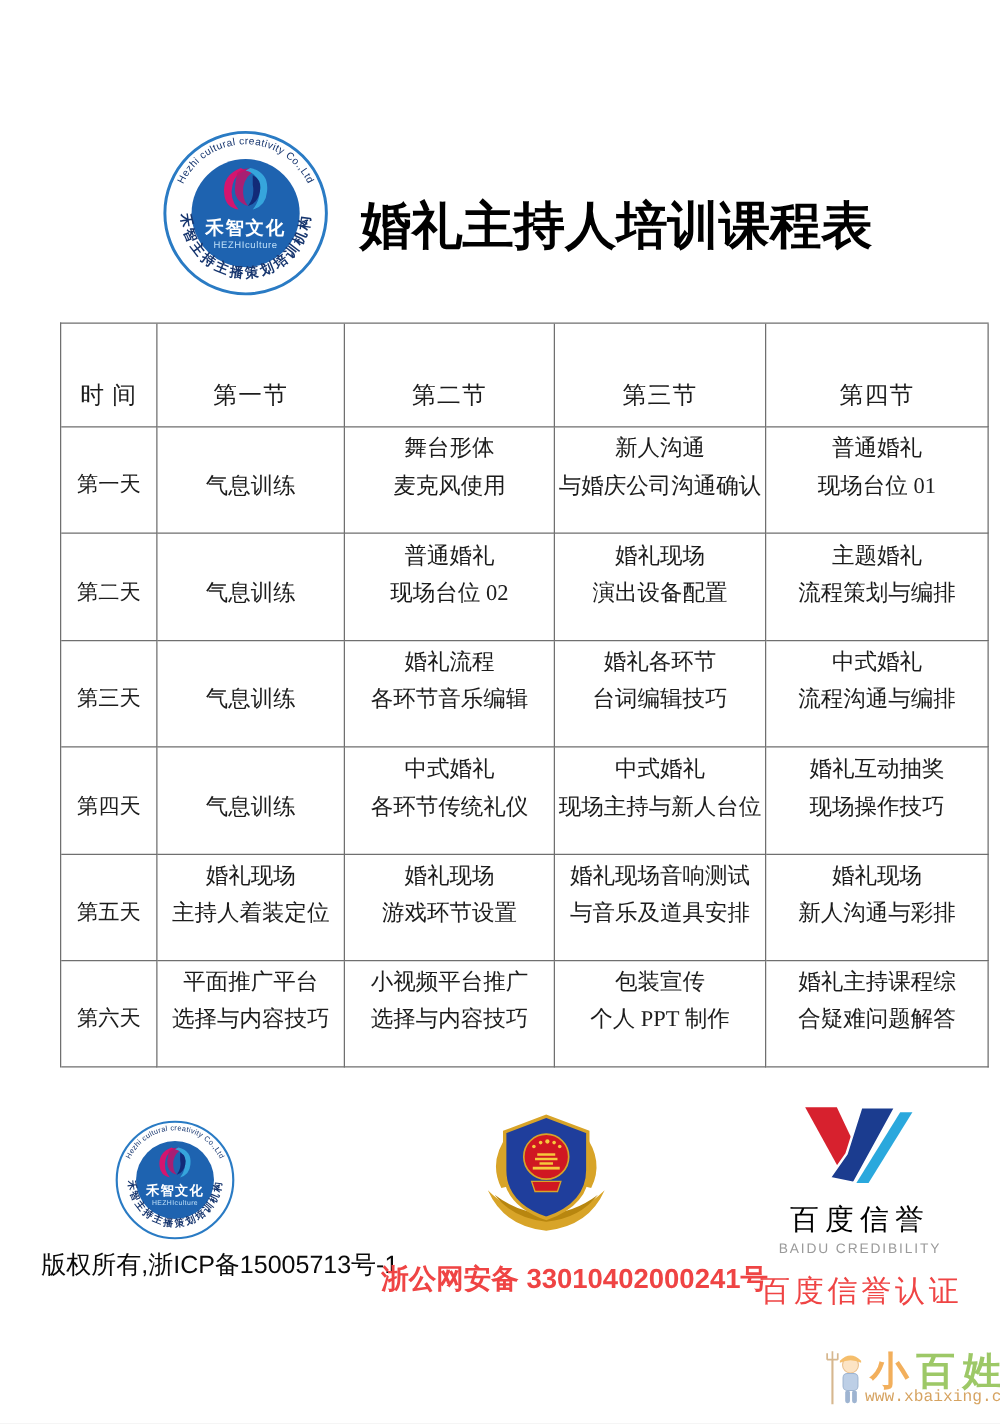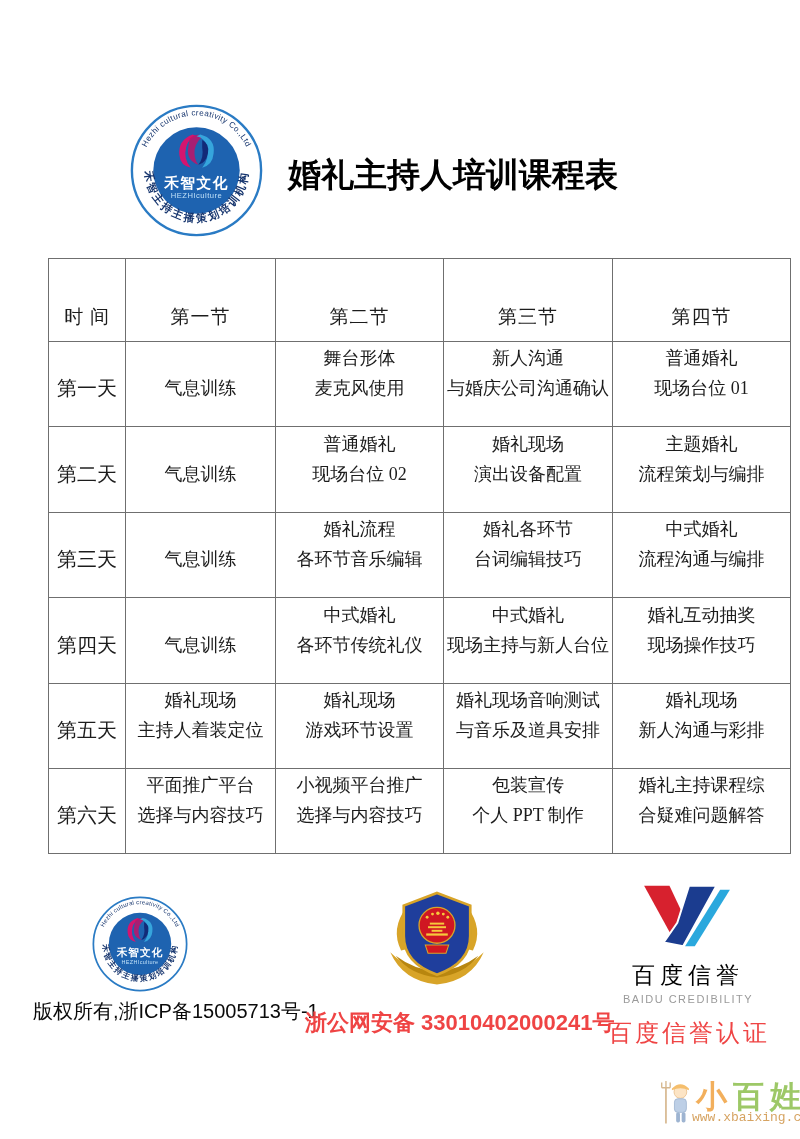--- a/index.html
+++ b/index.html
@@ -4,34 +4,34 @@
 <style>
   html,body{margin:0;padding:0;background:#e8e8e8;}
   #page{position:relative;width:800px;height:1139px;background:#ffffff;margin:0 auto;
         font-family:"Liberation Serif","DejaVu Serif",serif;color:#1c1c1c;overflow:hidden;}
 
   
   .logo-wrap{position:absolute;}
   #logo-top{left:130px;top:104px;width:133px;height:133px;}
   #logo-foot{left:92px;top:896px;width:96px;height:96px;}
   .page-title{position:absolute;left:288px;top:153px;width:330px;text-align:left;
-              font-size:33px;font-weight:bold;letter-spacing:0px;white-space:nowrap;color:#000;}
+              font-size:41px;font-weight:bold;letter-spacing:0px;white-space:nowrap;color:#000;}
 
   
   .sched{position:absolute;left:48px;top:258px;width:742px;height:595px;
          display:grid;grid-template-columns:77px 150px 168px 169px 178px;
          grid-template-rows:83px repeat(6,85.4px);
          border-top:1px solid #6f6f6f;border-left:1px solid #6f6f6f;}
   .cell{border-right:1px solid #6f6f6f;border-bottom:1px solid #6f6f6f;
         display:flex;flex-direction:column;justify-content:flex-end;align-items:center;
         padding-bottom:28px;box-sizing:border-box;font-size:18px;}
   .cell .ln{line-height:20px;white-space:nowrap;margin-top:28px;}
   .cell .ln + .ln{margin-top:10px;}
   .cell.head{font-size:19px;padding-bottom:14px;letter-spacing:1px;}
-  .cell.day{font-size:20px;}
+  .cell.day{font-size:17px;}
 
   
   .copyright{position:absolute;left:33px;top:998px;font-family:"Liberation Sans","DejaVu Sans",sans-serif;
              font-size:20px;color:#0a0a0a;white-space:nowrap;}
   .police-badge{position:absolute;left:383px;top:884px;width:108px;height:118px;}
   .police-num{position:absolute;left:305px;top:1008px;width:265px;text-align:right;
               font-family:"Liberation Sans","DejaVu Sans",sans-serif;font-weight:bold;
               font-size:22px;color:#ef4444;white-space:nowrap;}
   .baidu{position:absolute;left:608px;top:880px;width:160px;text-align:center;}
   .baidu svg{display:block;margin:0 auto;}

